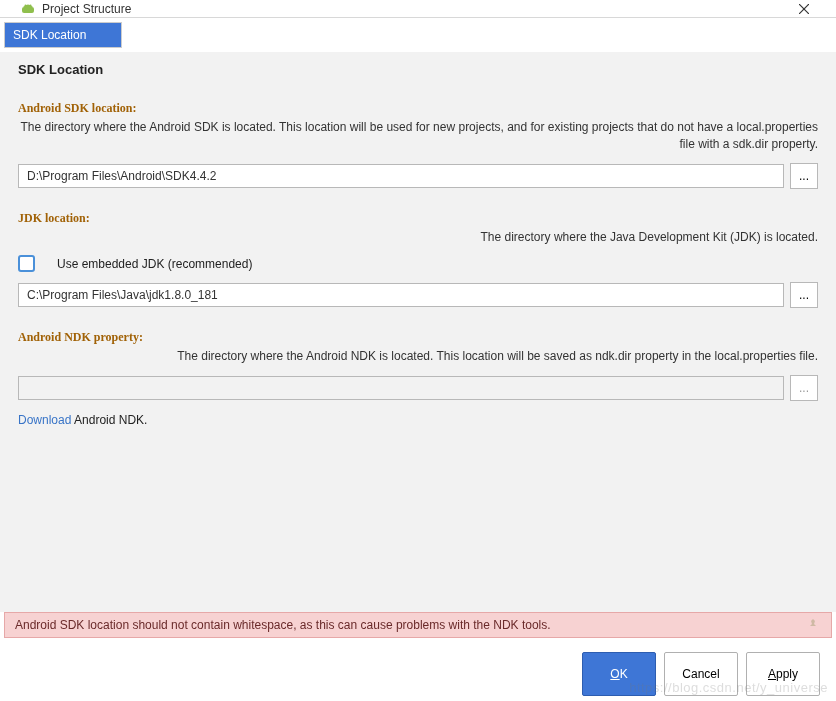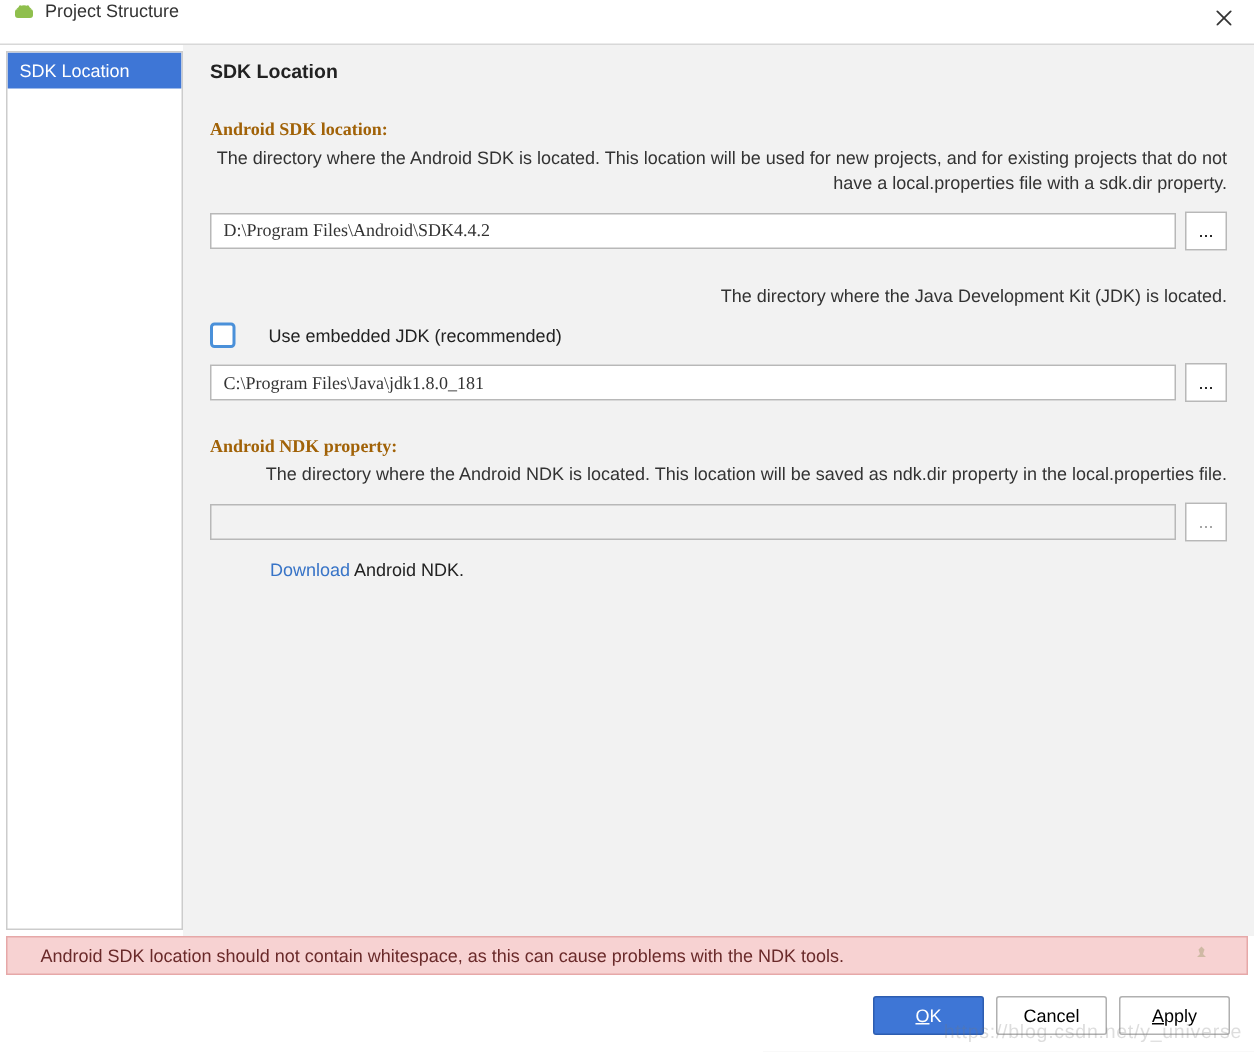--- a/index.html
+++ b/index.html
@@ -10,23 +10,24 @@
     body {
       font-family: "Segoe UI", Tahoma, sans-serif;
       font-size: 12px;
       background: #fff;
       width: 836px;
       height: 701px;
       overflow: hidden;
       color: #222;
     }
     .titlebar {
-      height: 30px;
-      display: flex;
-      padding: 0 8px;
+      height: 18px;
+      display: flex;
+      align-items: center;
+      padding: 0 20px;
       border-bottom: 1px solid #d8d8d8;
       background: #fff;
     }
     .titlebar .app-icon {
       width: 16px;
       height: 16px;
       margin-right: 6px;
       display: flex;
       align-items: center;
       justify-content: center;
@@ -42,20 +43,21 @@
       display: flex;
       align-items: center;
       justify-content: center;
       font-size: 14px;
       cursor: pointer;
       color: #333;
     }
     .body-area {
       display: flex;
       height: 594px;
+      flex-direction: column;
     }
     .sidebar {
       width: 118px;
       border: 1px solid #ccc;
       margin: 4px 0 4px 4px;
       background: #fff;
       overflow: hidden;
     }
     .sidebar-item {
       padding: 5px 8px;
@@ -98,21 +100,21 @@
       display: flex;
       align-items: center;
       gap: 6px;
     }
     .text-input {
       flex: 1;
       height: 24px;
       border: 1px solid #b8b8b8;
       padding: 0 8px;
       font-size: 12px;
-      font-family: Liberation Serif, serif;
+      font-family: Liberation Sans, sans-serif;
       background: #fff;
       color: #333;
     }
     .text-input:disabled {
       background: #f2f2f2;
       color: #888;
     }
     .browse-btn {
       width: 28px;
       height: 26px;
@@ -138,52 +140,51 @@
     .checkbox-box {
       width: 17px;
       height: 17px;
       border: 2px solid #4a90d9;
       border-radius: 3px;
       background: #fff;
     }
     .link-text {
       color: #3874c7;
       cursor: pointer;
-      margin-left: 40px;
     }
     .download-row {
       margin-top: 12px;
       font-size: 12px;
     }
     .warning-bar {
       margin: 0 4px;
       background: #f7d2d2;
       border: 1px solid #e6a8a8;
-      padding: 5px 22px;
+      padding: 5px 10px;
       font-size: 12px;
       color: #6a2a2a;
       display: flex;
       align-items: center;
       justify-content: space-between;
     }
     .pin-icon {
       width: 14px;
       height: 14px;
       opacity: 0.6;
       cursor: pointer;
     }
     .button-bar {
       display: flex;
       justify-content: flex-end;
       gap: 8px;
       padding: 14px 16px;
     }
     .btn {
       min-width: 74px;
-      height: 26px;
+      height: 44px;
       border: 1px solid #b0b0b0;
       background: #fff;
       font-size: 12px;
       cursor: pointer;
       border-radius: 2px;
       padding: 0 14px;
     }
     .btn.primary {
       background: #3e76d6;
       border-color: #2d5db0;
@@ -236,20 +237,21 @@
     <div class="section">
       <div class="section-label">Android SDK location:</div>
       <div class="section-desc">The directory where the Android SDK is located. This location will be used for new projects, and for existing projects that do not have a local.properties file with a sdk.dir property.</div>
       <div class="input-row">
         <input class="text-input" type="text" value="D:\Program Files\Android\SDK4.4.2" style="">
         <button class="browse-btn">...</button>
       </div>
     </div>
 
     <div class="section">
+      <div class="section-label">JDK location:</div>
       <div class="section-desc">The directory where the Java Development Kit (JDK) is located.</div>
       <div class="checkbox-row">
         <span class="checkbox-box"></span>
         <span>Use embedded JDK (recommended)</span>
       </div>
       <div class="input-row">
         <input class="text-input" type="text" value="C:\Program Files\Java\jdk1.8.0_181" style="">
         <button class="browse-btn">...</button>
       </div>
     </div>

